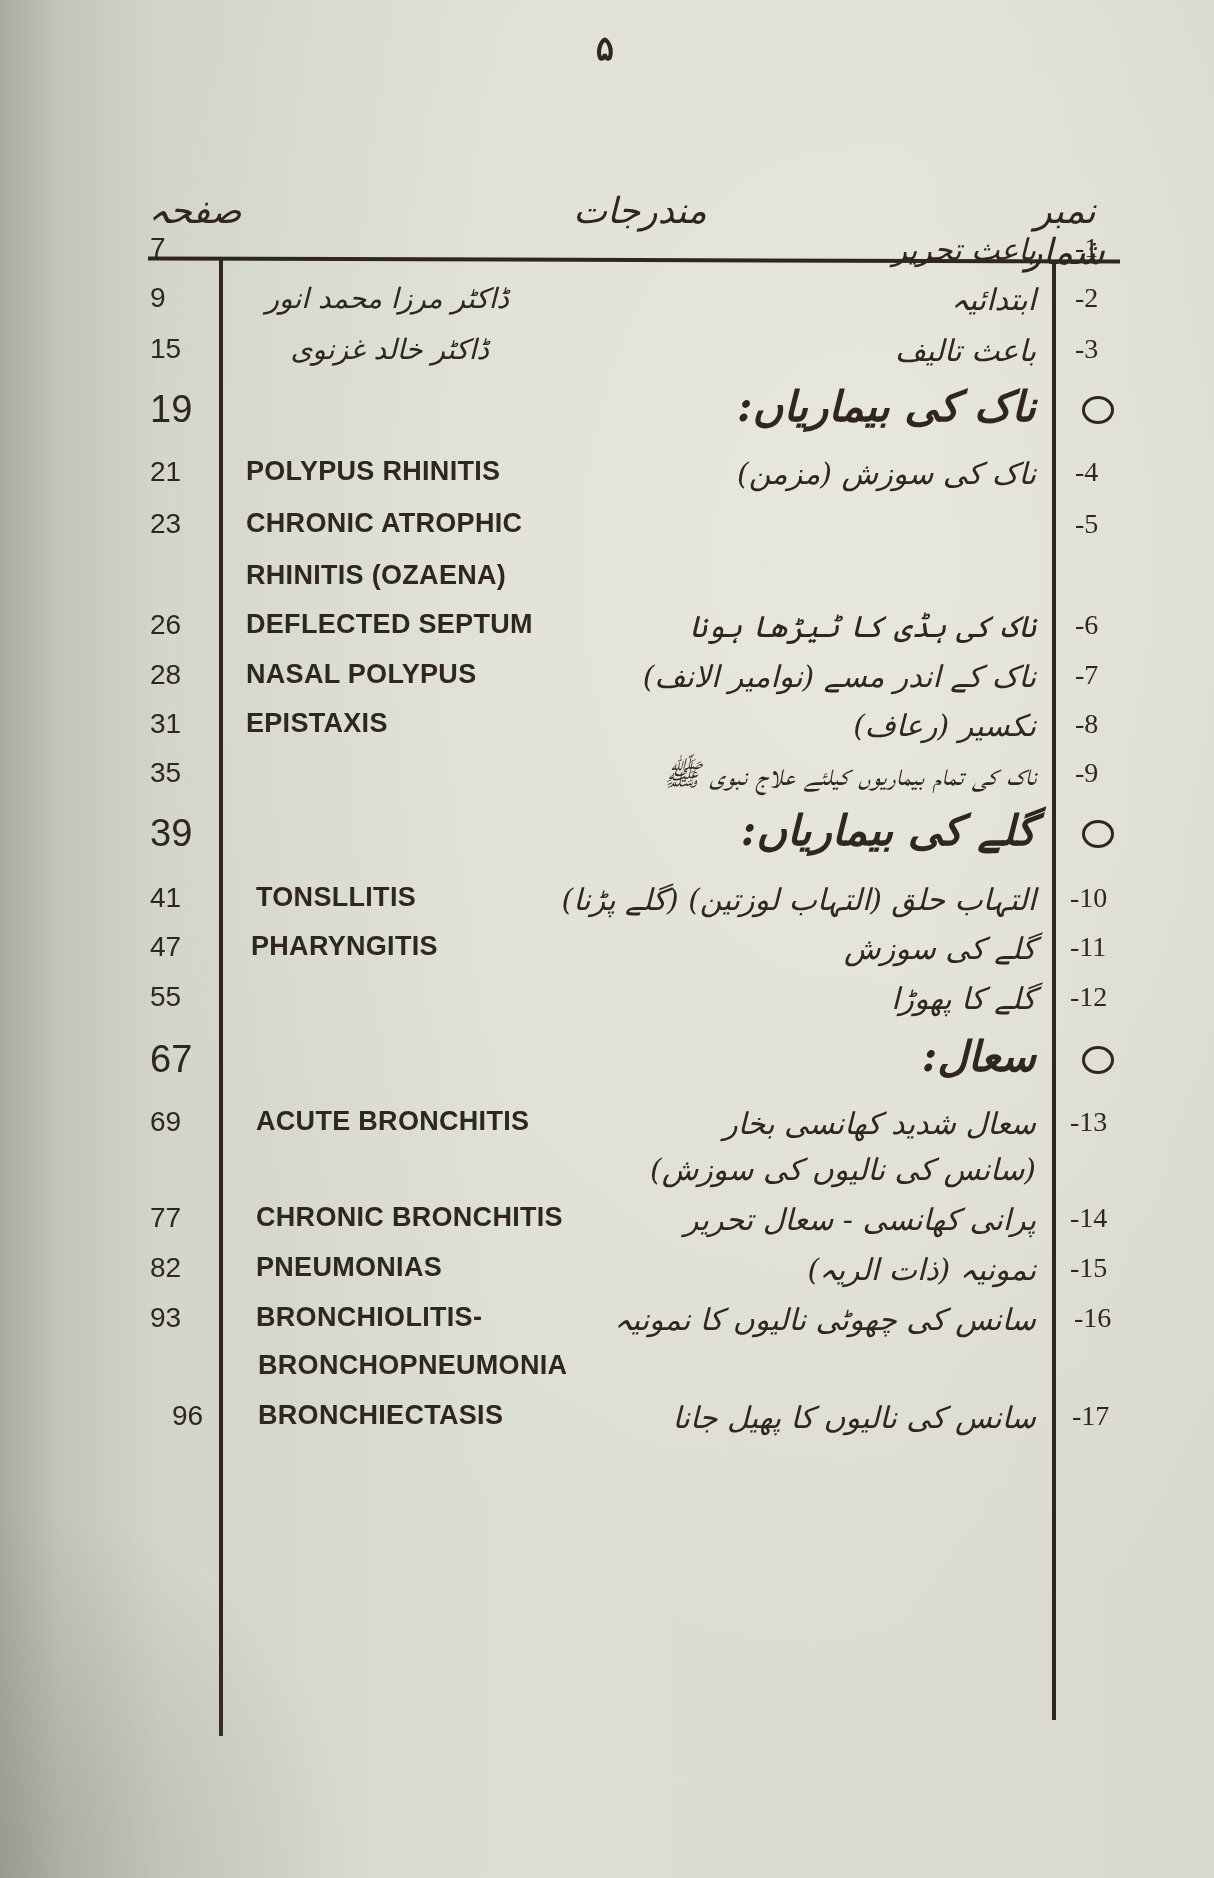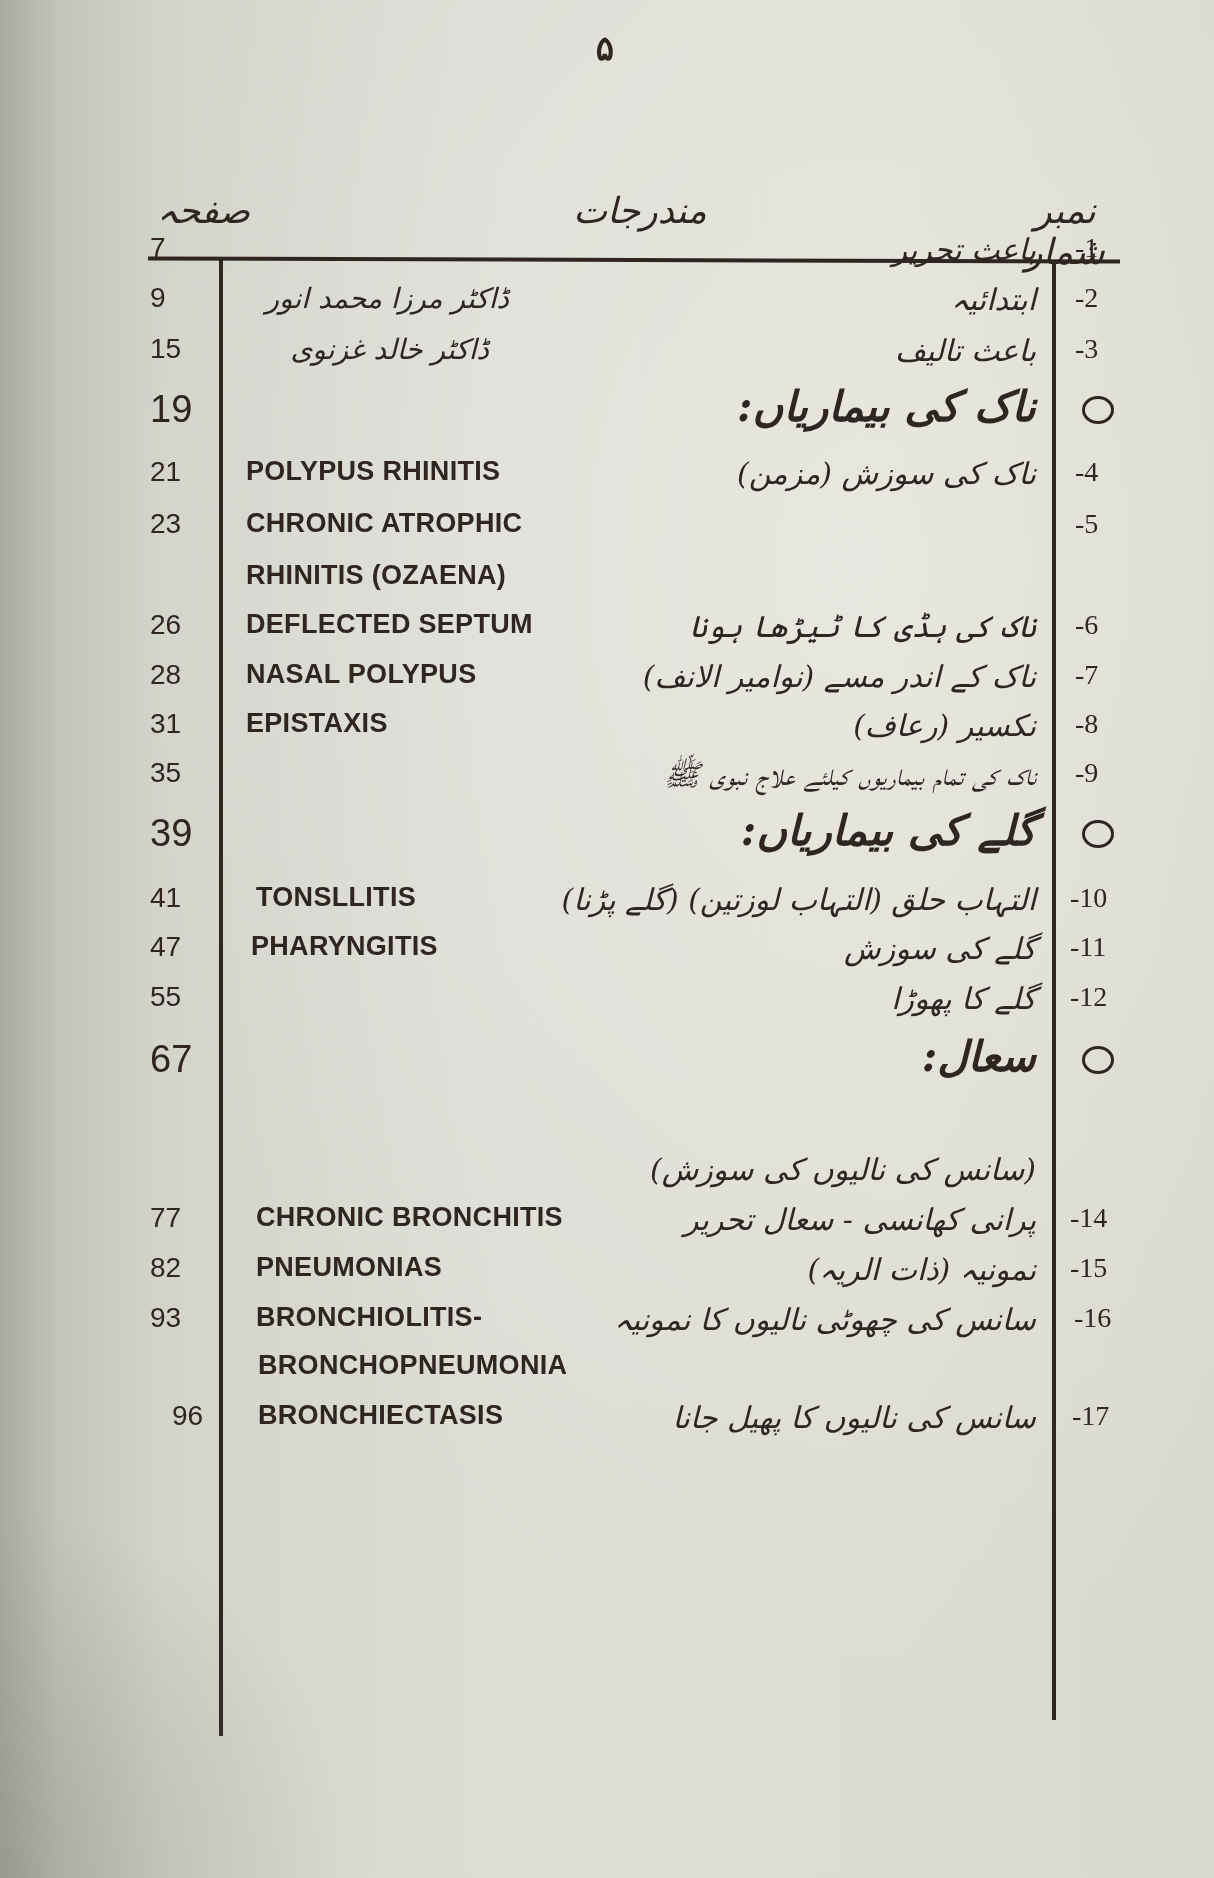--- a/index.html
+++ b/index.html
@@ -23,21 +23,21 @@
     .page-number {
       position: absolute; left: 590px; top: 28px; width: 30px; text-align: center;
       font-family: "DejaVu Serif", serif; font-size: 34px; font-weight: bold; color: #2f2622;
     }
     .hdr {
       position: absolute; top: 190px; font-size: 36px; direction: rtl;
       font-family: "DejaVu Serif", serif; color: #2f2622; font-style: italic;
     }
     .hdr-serial { left: 1000px; width: 130px; text-align: center; }
     .hdr-contents { left: 540px; width: 200px; text-align: center; }
-    .hdr-page { left: 140px; width: 110px; text-align: right; }
+    .hdr-page { left: 140px; width: 110px; text-align: center; }
     .rule-top {
       position: absolute; left: 148px; top: 258px; width: 972px; height: 4px;
       background: #2f2622; transform: rotate(0.18deg);
     }
     .vline { position: absolute; width: 4px; background: #2f2622; }
     .vline-left { left: 219px; top: 260px; height: 1476px; }
     .vline-right { left: 1052px; top: 260px; height: 1460px; }
 
     .row { position: absolute; left: 0; width: 1214px; height: 50px; }
     .pg {
@@ -180,20 +180,26 @@
     <span class="ur">گلے کا پھوڑا</span>
     <span class="sn" style="left:1070px">-12</span>
   </div>
 
   <div class="row" style="top:1038px">
     <span class="pg big">67</span>
     <span class="ur section" style="top:-6px">سعال:</span>
     <span class="circle" style="top:8px"></span>
   </div>
 
+  <div class="row" style="top:1106px">
+    <span class="pg">69</span>
+    <span class="en" style="left:256px">ACUTE BRONCHITIS</span>
+    <span class="ur">سعال شدید کھانسی بخار</span>
+    <span class="sn" style="left:1070px">-13</span>
+  </div>
 
   <div class="row" style="top:1152px">
     <span class="ur">(سانس کی نالیوں کی سوزش)</span>
   </div>
 
   <div class="row" style="top:1202px">
     <span class="pg">77</span>
     <span class="en" style="left:256px">CHRONIC BRONCHITIS</span>
     <span class="ur">پرانی کھانسی - سعال تحریر</span>
     <span class="sn" style="left:1070px">-14</span>

